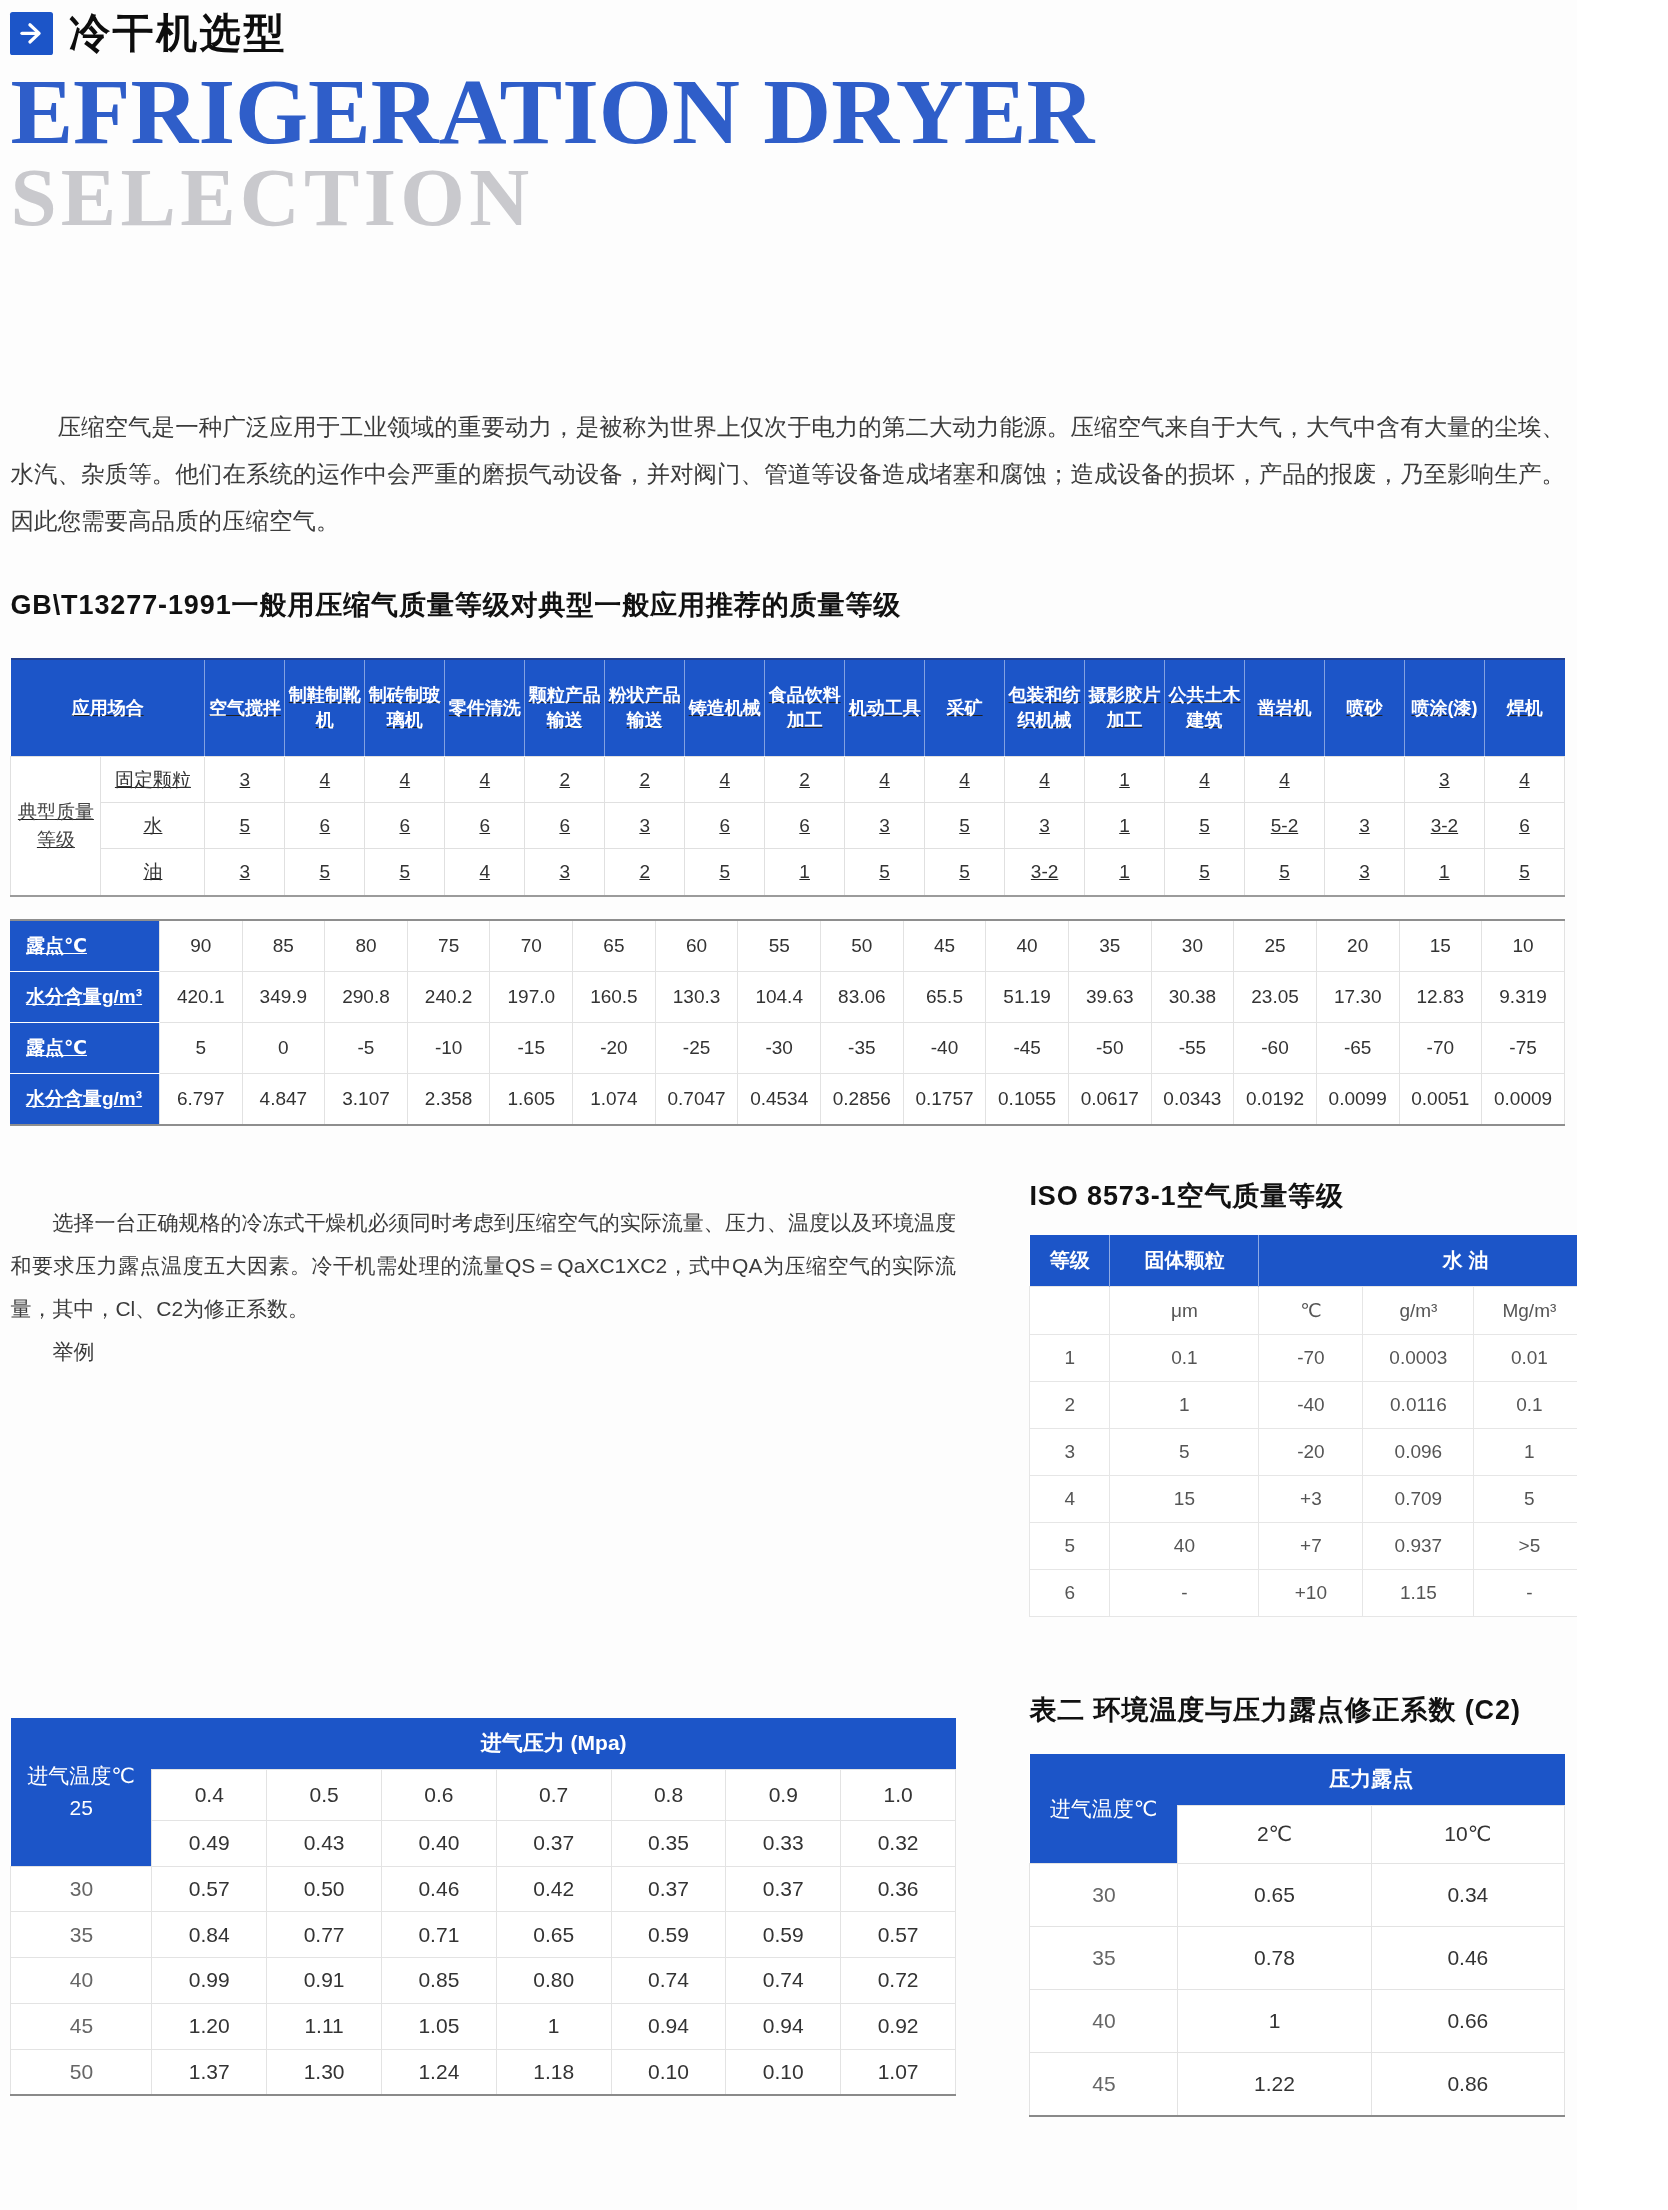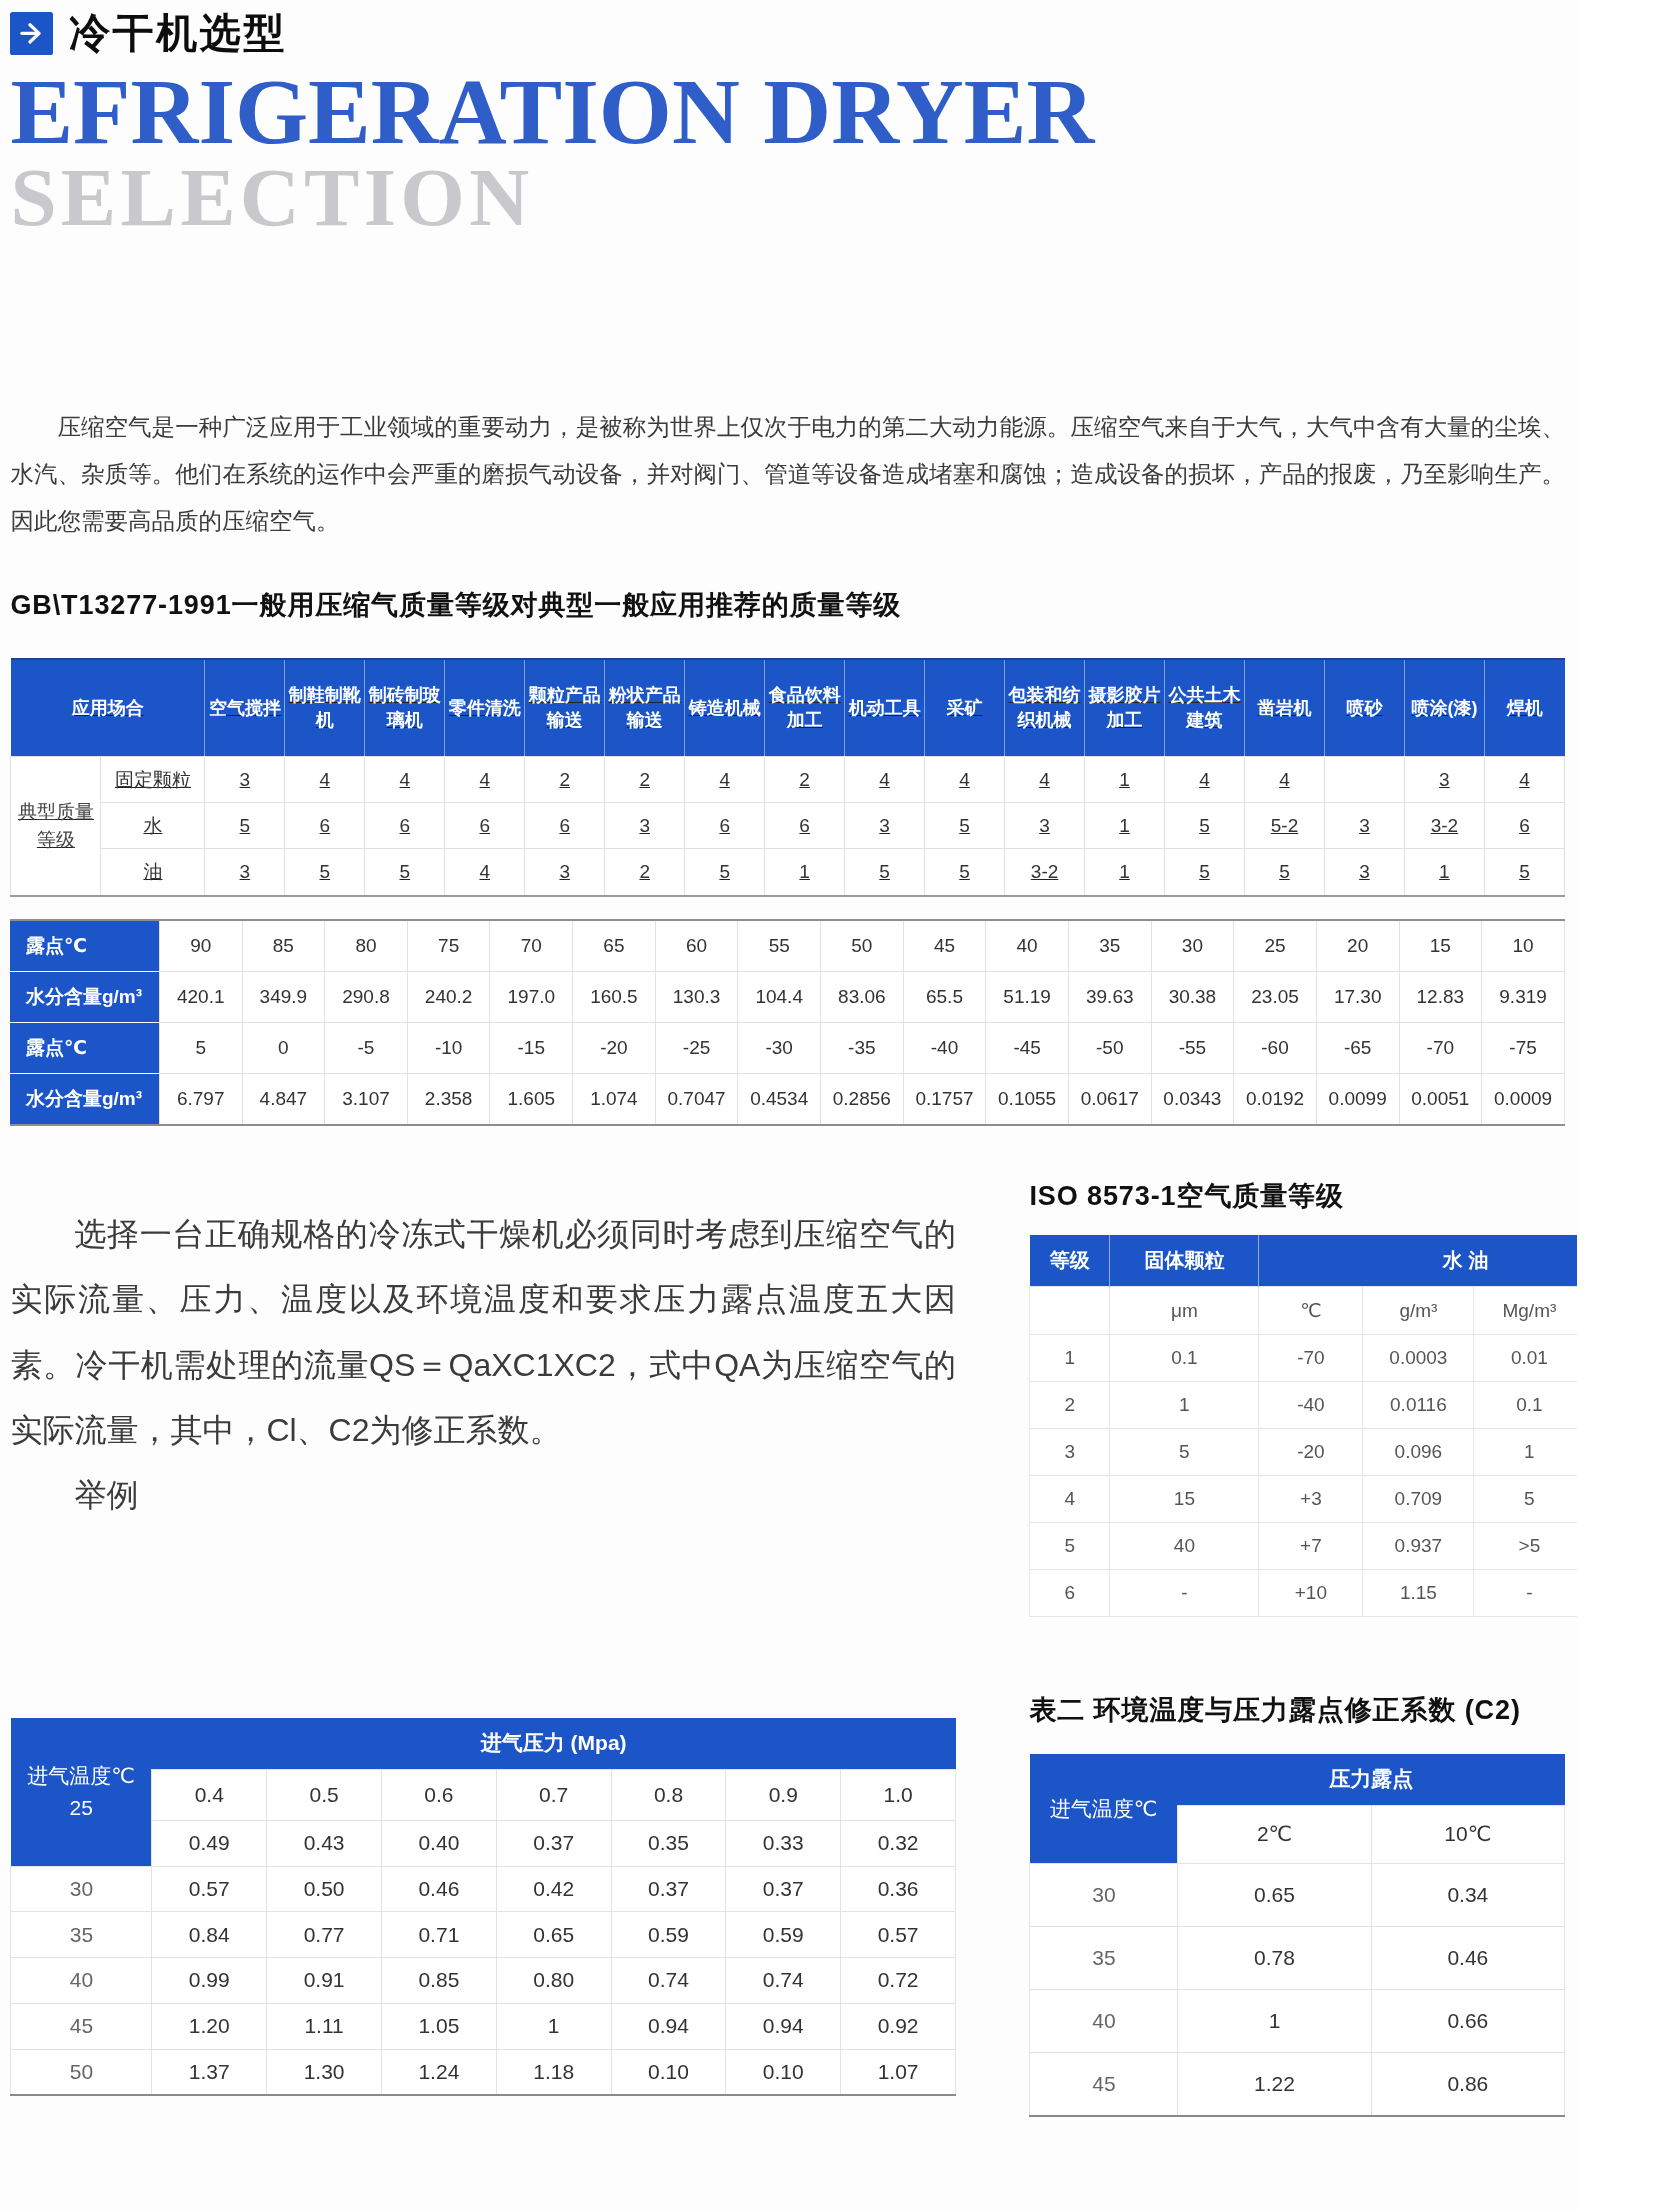--- a/index.html
+++ b/index.html
@@ -30,30 +30,30 @@
   .gb thead th{background:#1c55c8;color:#fff;font-size:18px;font-weight:bold;
     padding:22.6px 2.6px;line-height:1.4;text-align:center;vertical-align:middle;
     border-right:0.9px solid rgba(255,255,255,.45);}
   .gb thead th:last-child{border-right:none;}
   .gb tbody th,.gb tbody td{font-size:19px;font-weight:normal;color:#333;
     text-align:center;padding:9.6px 2.6px;border:0.9px solid #e0e0e0;background:#fff;}
   .gb tbody th.grp{color:#444;line-height:1.45;}
   
   .dew{width:100%;margin-top:22.6px;border-top:2.6px solid #8e8e8e;border-bottom:2.6px solid #8e8e8e;}
   .dew th.lbl{background:#1c55c8;color:#fff;font-size:19px;font-weight:bold;text-align:left;
-    padding:12px 5.2px 12px 15.6px;border-bottom:1.7px solid #fff;}
+    padding:12px 5.2px 12px 15.6px;border-bottom:1.7px solid #fff;text-decoration:underline;}
   .dew td{font-size:19px;color:#333;text-align:center;padding:12px 1.7px;
     border:0.9px solid #e2e2e2;background:#fff;}
   
   .twocol{display:flex;align-items:flex-start;margin-top:52px;}
   .twocol.bottom{margin-top:75px;}
   .colL{width:963px;flex:0 0 auto;box-sizing:border-box;padding-right:17.4px;}
   .colR{flex:1;box-sizing:border-box;padding-left:56px;}
   .colL .sec-title,.colR .sec-title{margin-top:0;}
-  .body-text{font-size:32px;line-height:2.04;color:#3b3b3b;text-indent:2em;
+  .body-text{font-size:21px;line-height:2.04;color:#3b3b3b;text-indent:2em;
     margin:24px 0 0 0;text-align:justify;}
   .body-text.cont{margin-top:0;}
   
   .iso{width:100%;margin-top:21px;border-bottom:1.7px solid #8e8e8e;}
   .iso thead th{background:#1c55c8;color:#fff;font-size:20px;font-weight:bold;
     padding:12px 5.2px;text-align:center;border-right:1.7px solid rgba(255,255,255,.5);}
   .iso thead th:last-child{border-right:none;}
   .iso td{font-size:19px;color:#555;text-align:center;padding:12px 3.5px;
     border:0.9px solid #e6e6e6;background:#fff;}
   .iso td.unit{color:#555;}

